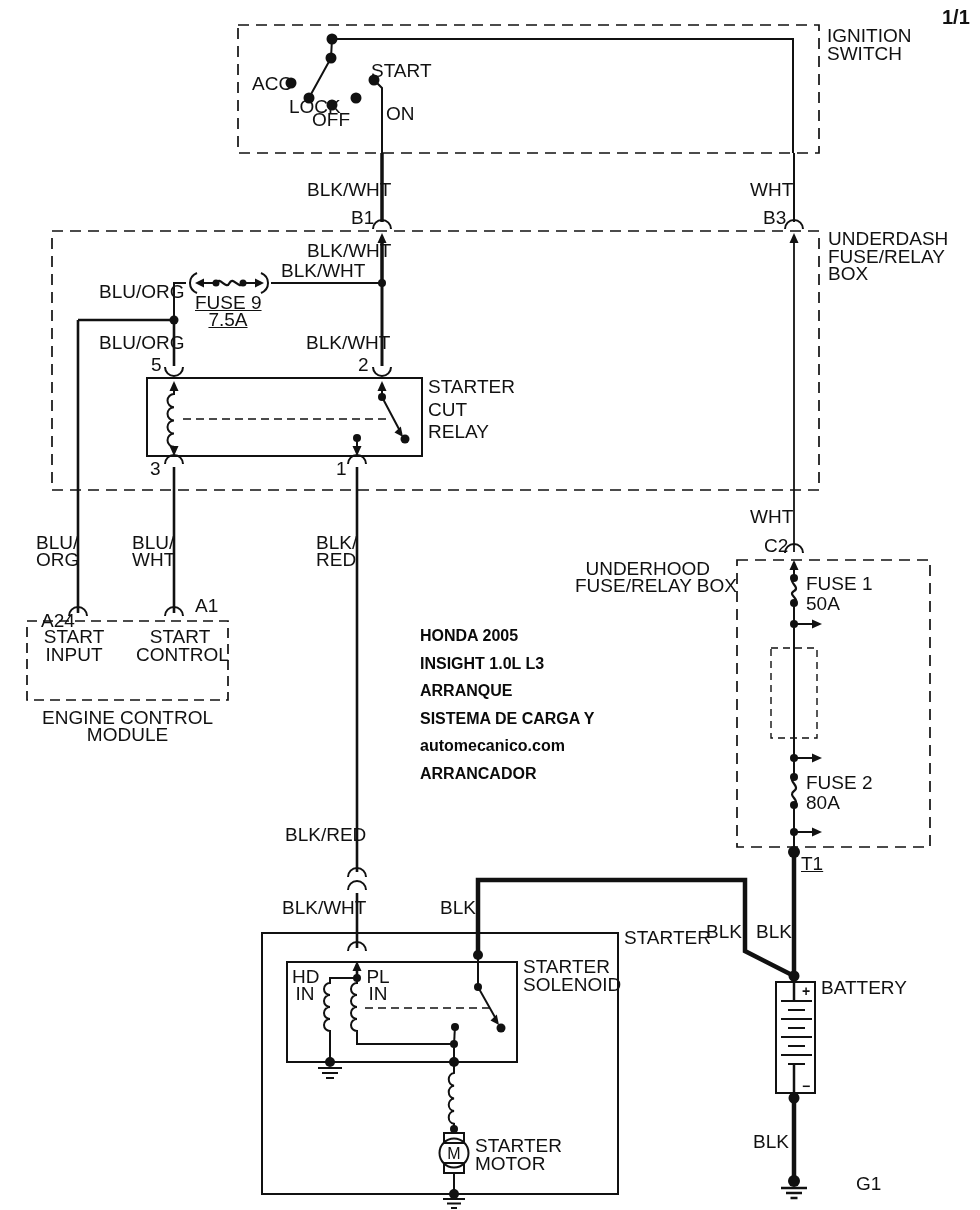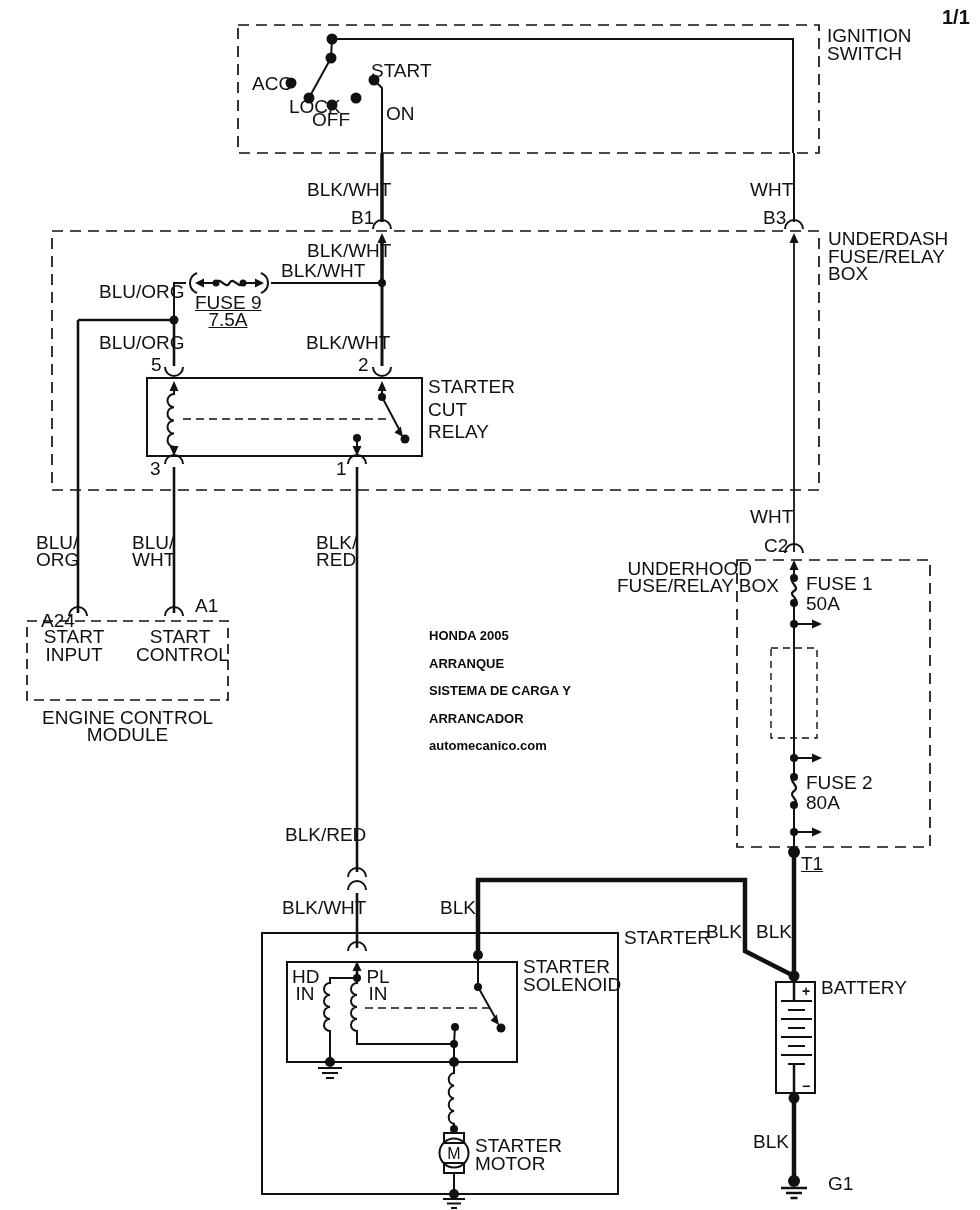--- a/index.html
+++ b/index.html
@@ -7,21 +7,21 @@
     position:relative; width:980px; height:1210px; background:#ffffff;
     font-family:"Liberation Sans", sans-serif; color:#111; overflow:hidden;
   }
   svg.wires { position:absolute; left:0; top:0; }
   .lbl {
     position:absolute; font-size:19px; line-height:17.5px;
     color:#111; white-space:nowrap;
   }
   .lbl span { display:block; }
   .title-block {
-    position:absolute; left:429px; top:622px; font-size:13px; font-weight:bold;
+    position:absolute; left:420px; top:622px; font-size:16px; font-weight:bold;
     line-height:27.5px; color:#0a0a0a;
   }
   .title-block span { display:block; }
   .page-num { position:absolute; left:942px; top:6px; font-size:20px; font-weight:bold; }
   .underline { text-decoration:underline; }
 </style>
 </head>
 <body>
 
 <div class="diagram">
@@ -259,21 +259,21 @@
   </div>
   <div class="lbl" style="left:132px; top:534px; line-height:17px;">
     <span>BLU/</span>
     <span>WHT</span>
   </div>
   <div class="lbl" style="left:316px; top:534px; line-height:17px;">
     <span>BLK/</span>
     <span>RED</span>
   </div>
 
-  <div class="lbl" style="left:617px; top:560px; width:135px; text-align:right; line-height:17px;">
+  <div class="lbl" style="left:575px; top:560px; width:135px; text-align:right; line-height:17px;">
     <span>UNDERHOOD</span>
     <span>FUSE/RELAY BOX</span>
   </div>
 
   <div class="lbl" style="left:41px;  top:597px;margin-top:15px;">A24</div>
   <div class="lbl" style="left:147px; top:597px;margin-left:48px;">A1</div>
 
   <div class="lbl" style="left:40px; top:628px; width:68px; text-align:center; line-height:17.5px;">
     <span>START</span>
     <span>INPUT</span>
@@ -282,24 +282,25 @@
     <span>START</span>
     <span>CONTROL</span>
   </div>
   <div class="lbl" style="left:40px; top:709px; width:175px; text-align:center; line-height:17px;">
     <span>ENGINE CONTROL</span>
     <span>MODULE</span>
   </div>
 
   <div class="title-block">
     <span>HONDA 2005</span>
+    <span>INSIGHT 1.0L L3</span>
     <span>ARRANQUE</span>
     <span>SISTEMA DE CARGA Y</span>
+    <span>automecanico.com</span>
     <span>ARRANCADOR</span>
-    <span>automecanico.com</span>
   </div>
 
   <div class="lbl" style="left:806px; top:574px; line-height:20px;">
     <span>FUSE 1</span>
     <span>50A</span>
   </div>
 
 
   <div class="lbl" style="left:806px; top:773px; line-height:20px;">
     <span>FUSE 2</span>
@@ -331,15 +332,15 @@
   </div>
 
   <div class="lbl" style="left:821px; top:979px;">BATTERY</div>
 
   <div class="lbl" style="left:475px; top:1137px; line-height:17.5px;">
     <span>STARTER</span>
     <span>MOTOR</span>
   </div>
 
   <div class="lbl" style="left:753px; top:1133px;">BLK</div>
-  <div class="lbl" style="left:828px; top:1175px;">G1</div>
+  <div class="lbl" style="left:856px; top:1175px;">G1</div>
 
 </div>
 
 </body></html>

